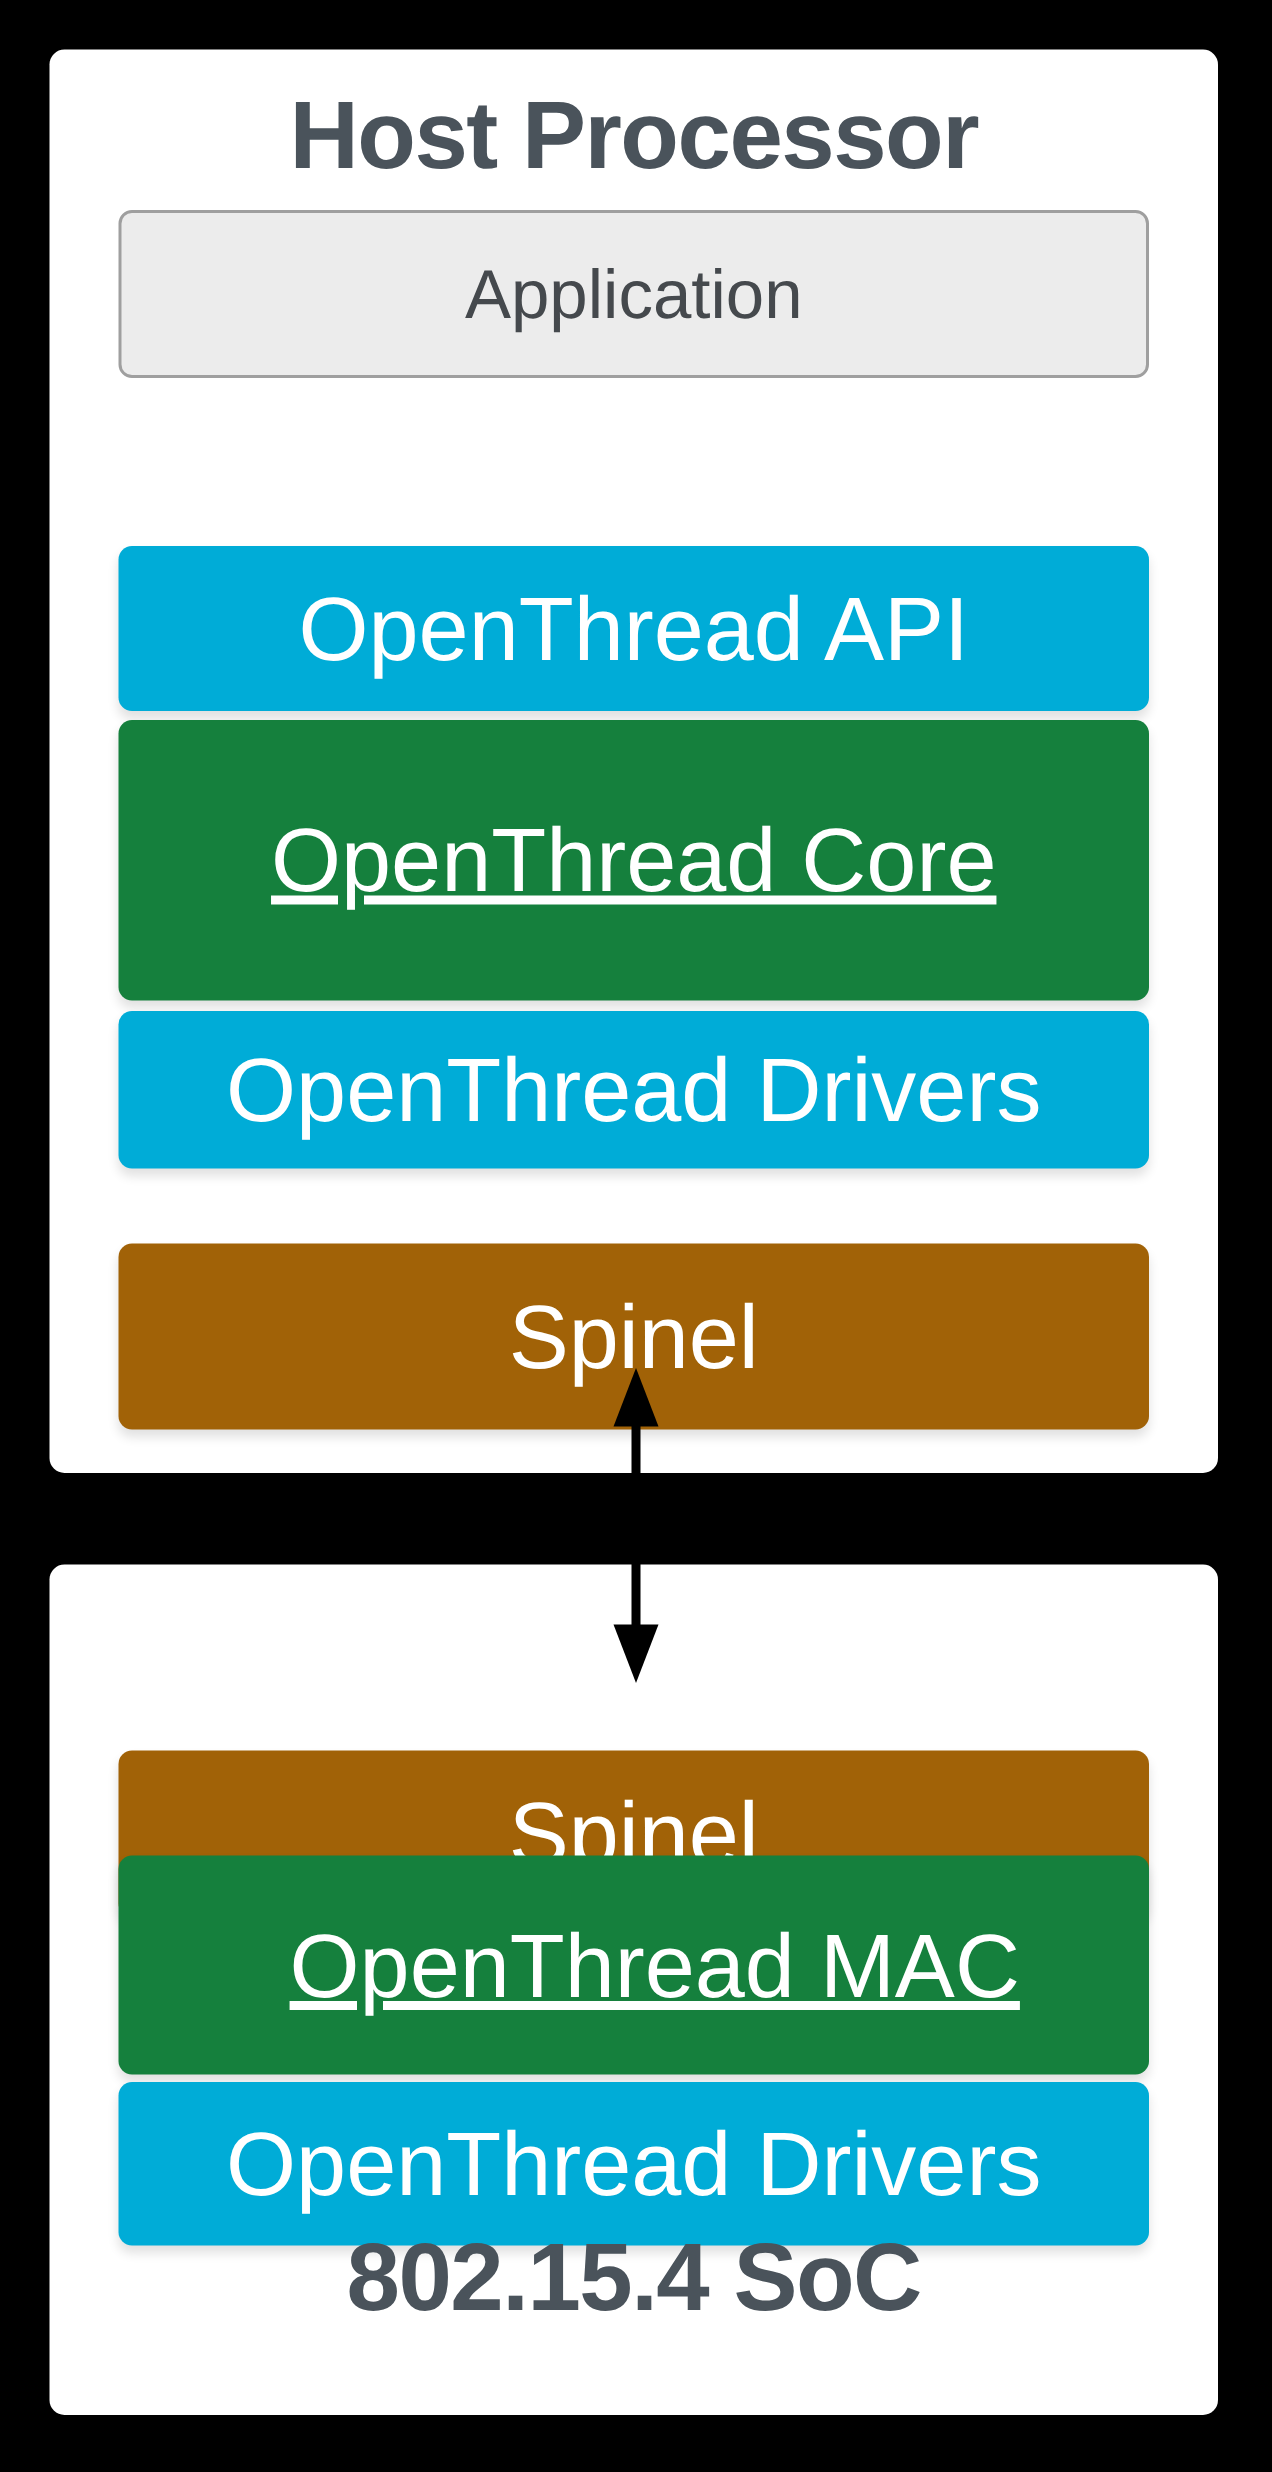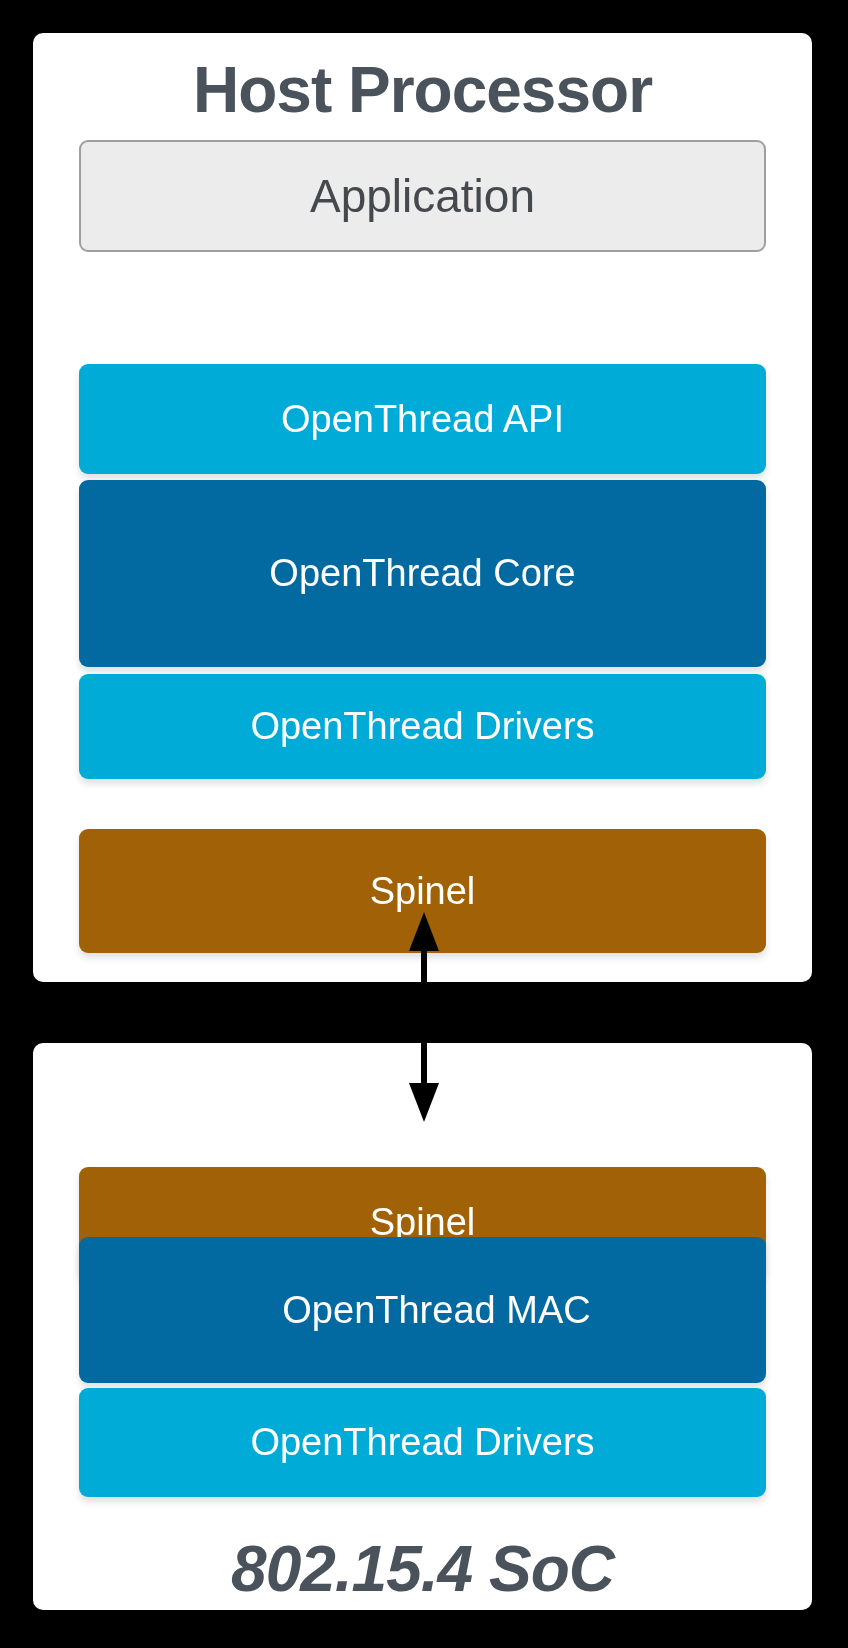--- a/index.html
+++ b/index.html
@@ -32,46 +32,46 @@
     left: 0;
     width: 100%;
     text-align: center;
     font-weight: bold;
     font-size: 64px;
     line-height: 1.1;
     color: #4A535B;
     letter-spacing: -1px;
   }
   .title-host { top: 22px; text-align: center; }
-  .title-soc  { top: 491px; font-style: italic; }
+  .title-soc  { top: 440px; }
 
   .layer {
     position: absolute;
     left: 46px;
     width: 687px;
     display: flex;
     align-items: center;
     justify-content: center;
     text-align: center;
     border-radius: 9px;
     box-sizing: border-box;
   }
   .layer-gray {
     background: #ECECEC;
     border: 2px solid #9F9F9F;
     color: #45494D;
     font-size: 46px;
   }
   .layer-colored {
     color: #ffffff;
-    font-size: 38px;
+    font-size: 60px;
     box-shadow: 0 5px 7px rgba(0,0,0,0.12);
   }
   .fill-cyan { background: #00ACD7; }
-  .fill-blue { background: #0369a1; }
+  .fill-blue { background: #15803d; text-decoration: underline; }
   .fill-red  { background: #a16207; margin-top: 44px; }
 
   
   .l-app     { top: 107px; height: 112px; }
   .l-ipv6    { top: 222px; height: 104px; }
   .l-api     { top: 331px; height: 110px; }
   .l-core    { top: 447px; height: 187px; }
   .l-driv1   { top: 641px; height: 105px; }
   .l-spinel1 { top: 752px; height: 124px; }
 

